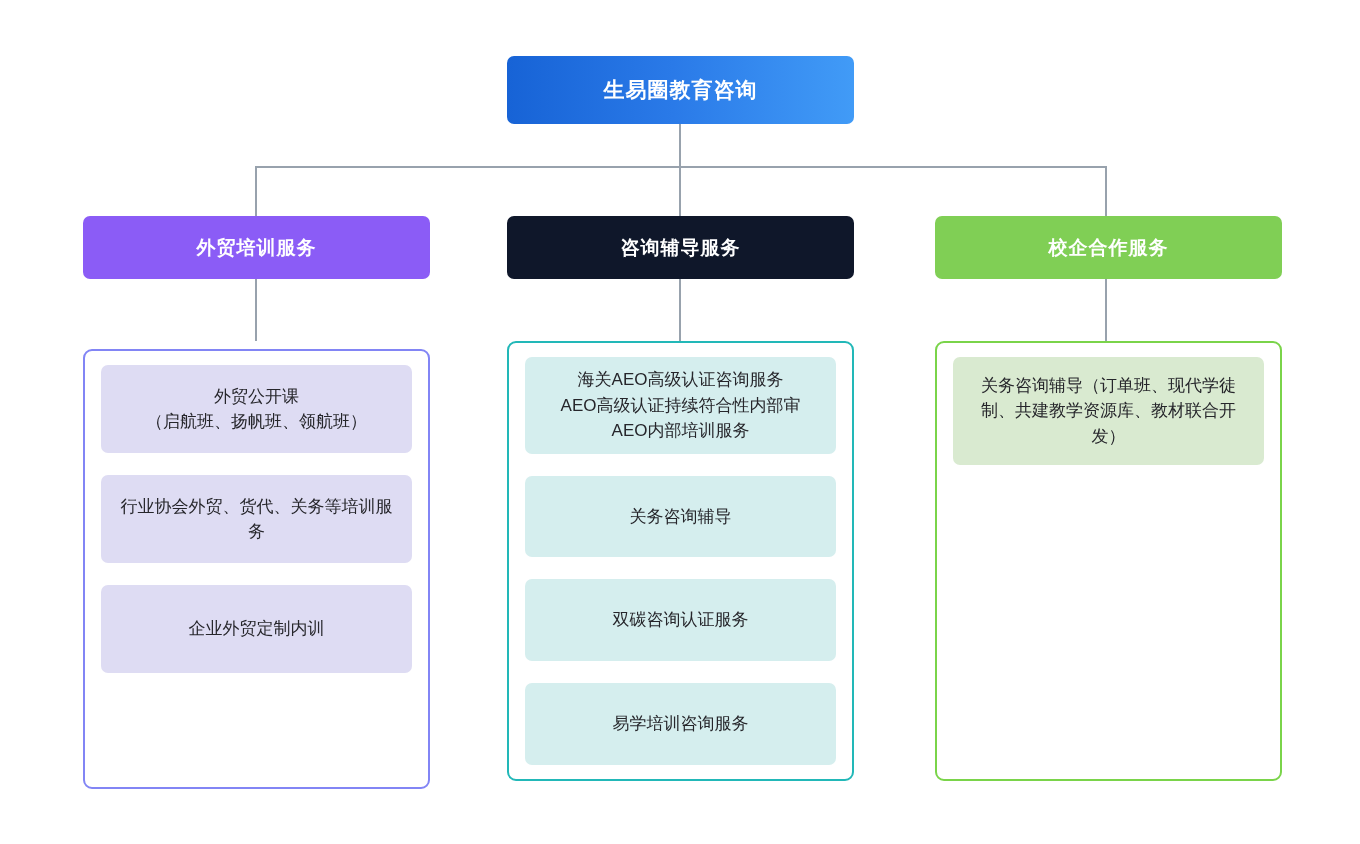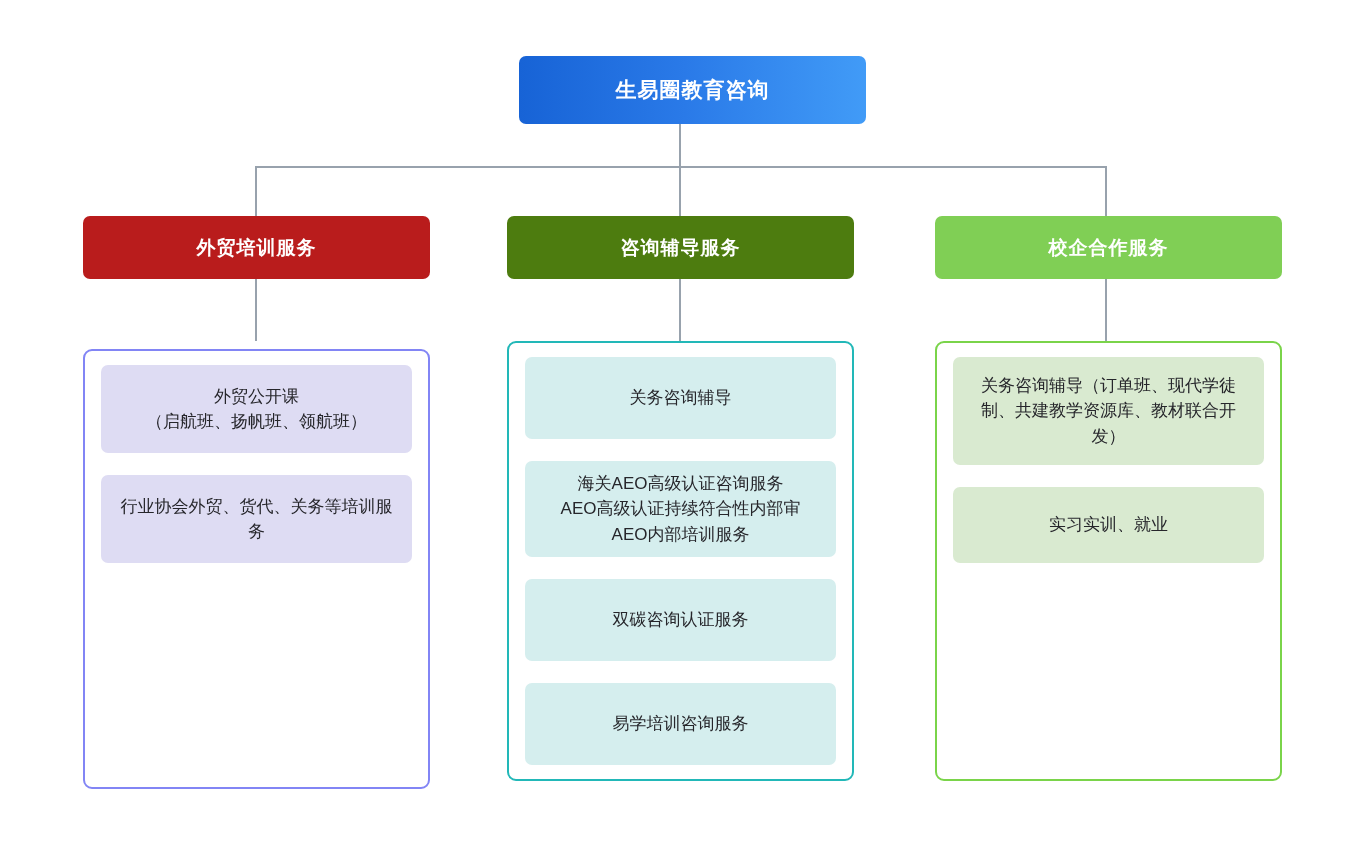--- a/index.html
+++ b/index.html
@@ -34,21 +34,20 @@
     left: 507px;
     top: 56px;
     width: 347px;
     height: 68px;
     border-radius: 7px;
     background: linear-gradient(90deg, #1763d6 0%, #2a7ae8 48%, #419bf7 100%);
     display: flex;
     align-items: center;
     justify-content: center;
     z-index: 3;
-    margin-left: 12px;
   }
   .root-node .root-label {
     color: #ffffff;
     font-size: 21px;
     font-weight: bold;
     letter-spacing: 1px;
   }
 
   
   .column {
@@ -95,27 +94,27 @@
     justify-content: center;
     text-align: center;
     color: #26262b;
     font-size: 17px;
     line-height: 1.5;
     padding: 10px 12px;
     white-space: pre-line;
   }
 
   
-  .col-0 .category-header { background: #b91c1c; }
+  .col-0 .category-header { background: #8b5cf6; }
   .col-0 .items-container { border-color: #8285f5; height: 440px; margin-top: 8px; }
   .col-0 .item-box { background: #dedcf3; }
   .col-0 .item-box.h-std { height: 88px; }
 
   
-  .col-1 .category-header { background: #4d7c0f; align-items: center; }
+  .col-1 .category-header { background: #0f172a; align-items: center; }
   .col-1 .items-container { border-color: #22b8b8; height: 440px; }
   .col-1 .item-box { background: #d5eeee; }
   .col-1 .item-box.h-tall3 { height: 106px; }
   .col-1 .item-box.h-std { height: 90px; }
 
   
   .col-2 .category-header { background: #80cf55; }
   .col-2 .items-container { border-color: #7ad44a; height: 440px; }
   .col-2 .item-box { background: #d9ead0; }
   .col-2 .item-box.h-short { height: 70px; }
@@ -141,40 +140,40 @@
   </div>
 
   <div class="column col-0">
     <div class="category-header">
       <span>外贸培训服务</span>
     </div>
     <div class="items-container">
       <div class="item-box h-std">外贸公开课
 （启航班、扬帆班、领航班）</div>
       <div class="item-box h-std">行业协会外贸、货代、关务等培训服务</div>
+      <div class="item-box h-std">企业外贸定制内训</div>
     </div>
   </div>
 
   <div class="column col-1">
     <div class="category-header">
       <span>咨询辅导服务</span>
     </div>
     <div class="items-container">
-      <div class="item-box h-std">关务咨询辅导</div>
       <div class="item-box h-tall3">海关AEO高级认证咨询服务
 AEO高级认证持续符合性内部审
 AEO内部培训服务</div>
+      <div class="item-box h-std">关务咨询辅导</div>
       <div class="item-box h-std">双碳咨询认证服务</div>
       <div class="item-box h-std">易学培训咨询服务</div>
     </div>
   </div>
 
   <div class="column col-2">
     <div class="category-header">
       <span>校企合作服务</span>
     </div>
     <div class="items-container">
       <div class="item-box h-tall3">关务咨询辅导（订单班、现代学徒制、共建教学资源库、教材联合开发）</div>
-      <div class="item-box h-mid">实习实训、就业</div>
     </div>
   </div>
 
 </div>
 
 </body></html>

